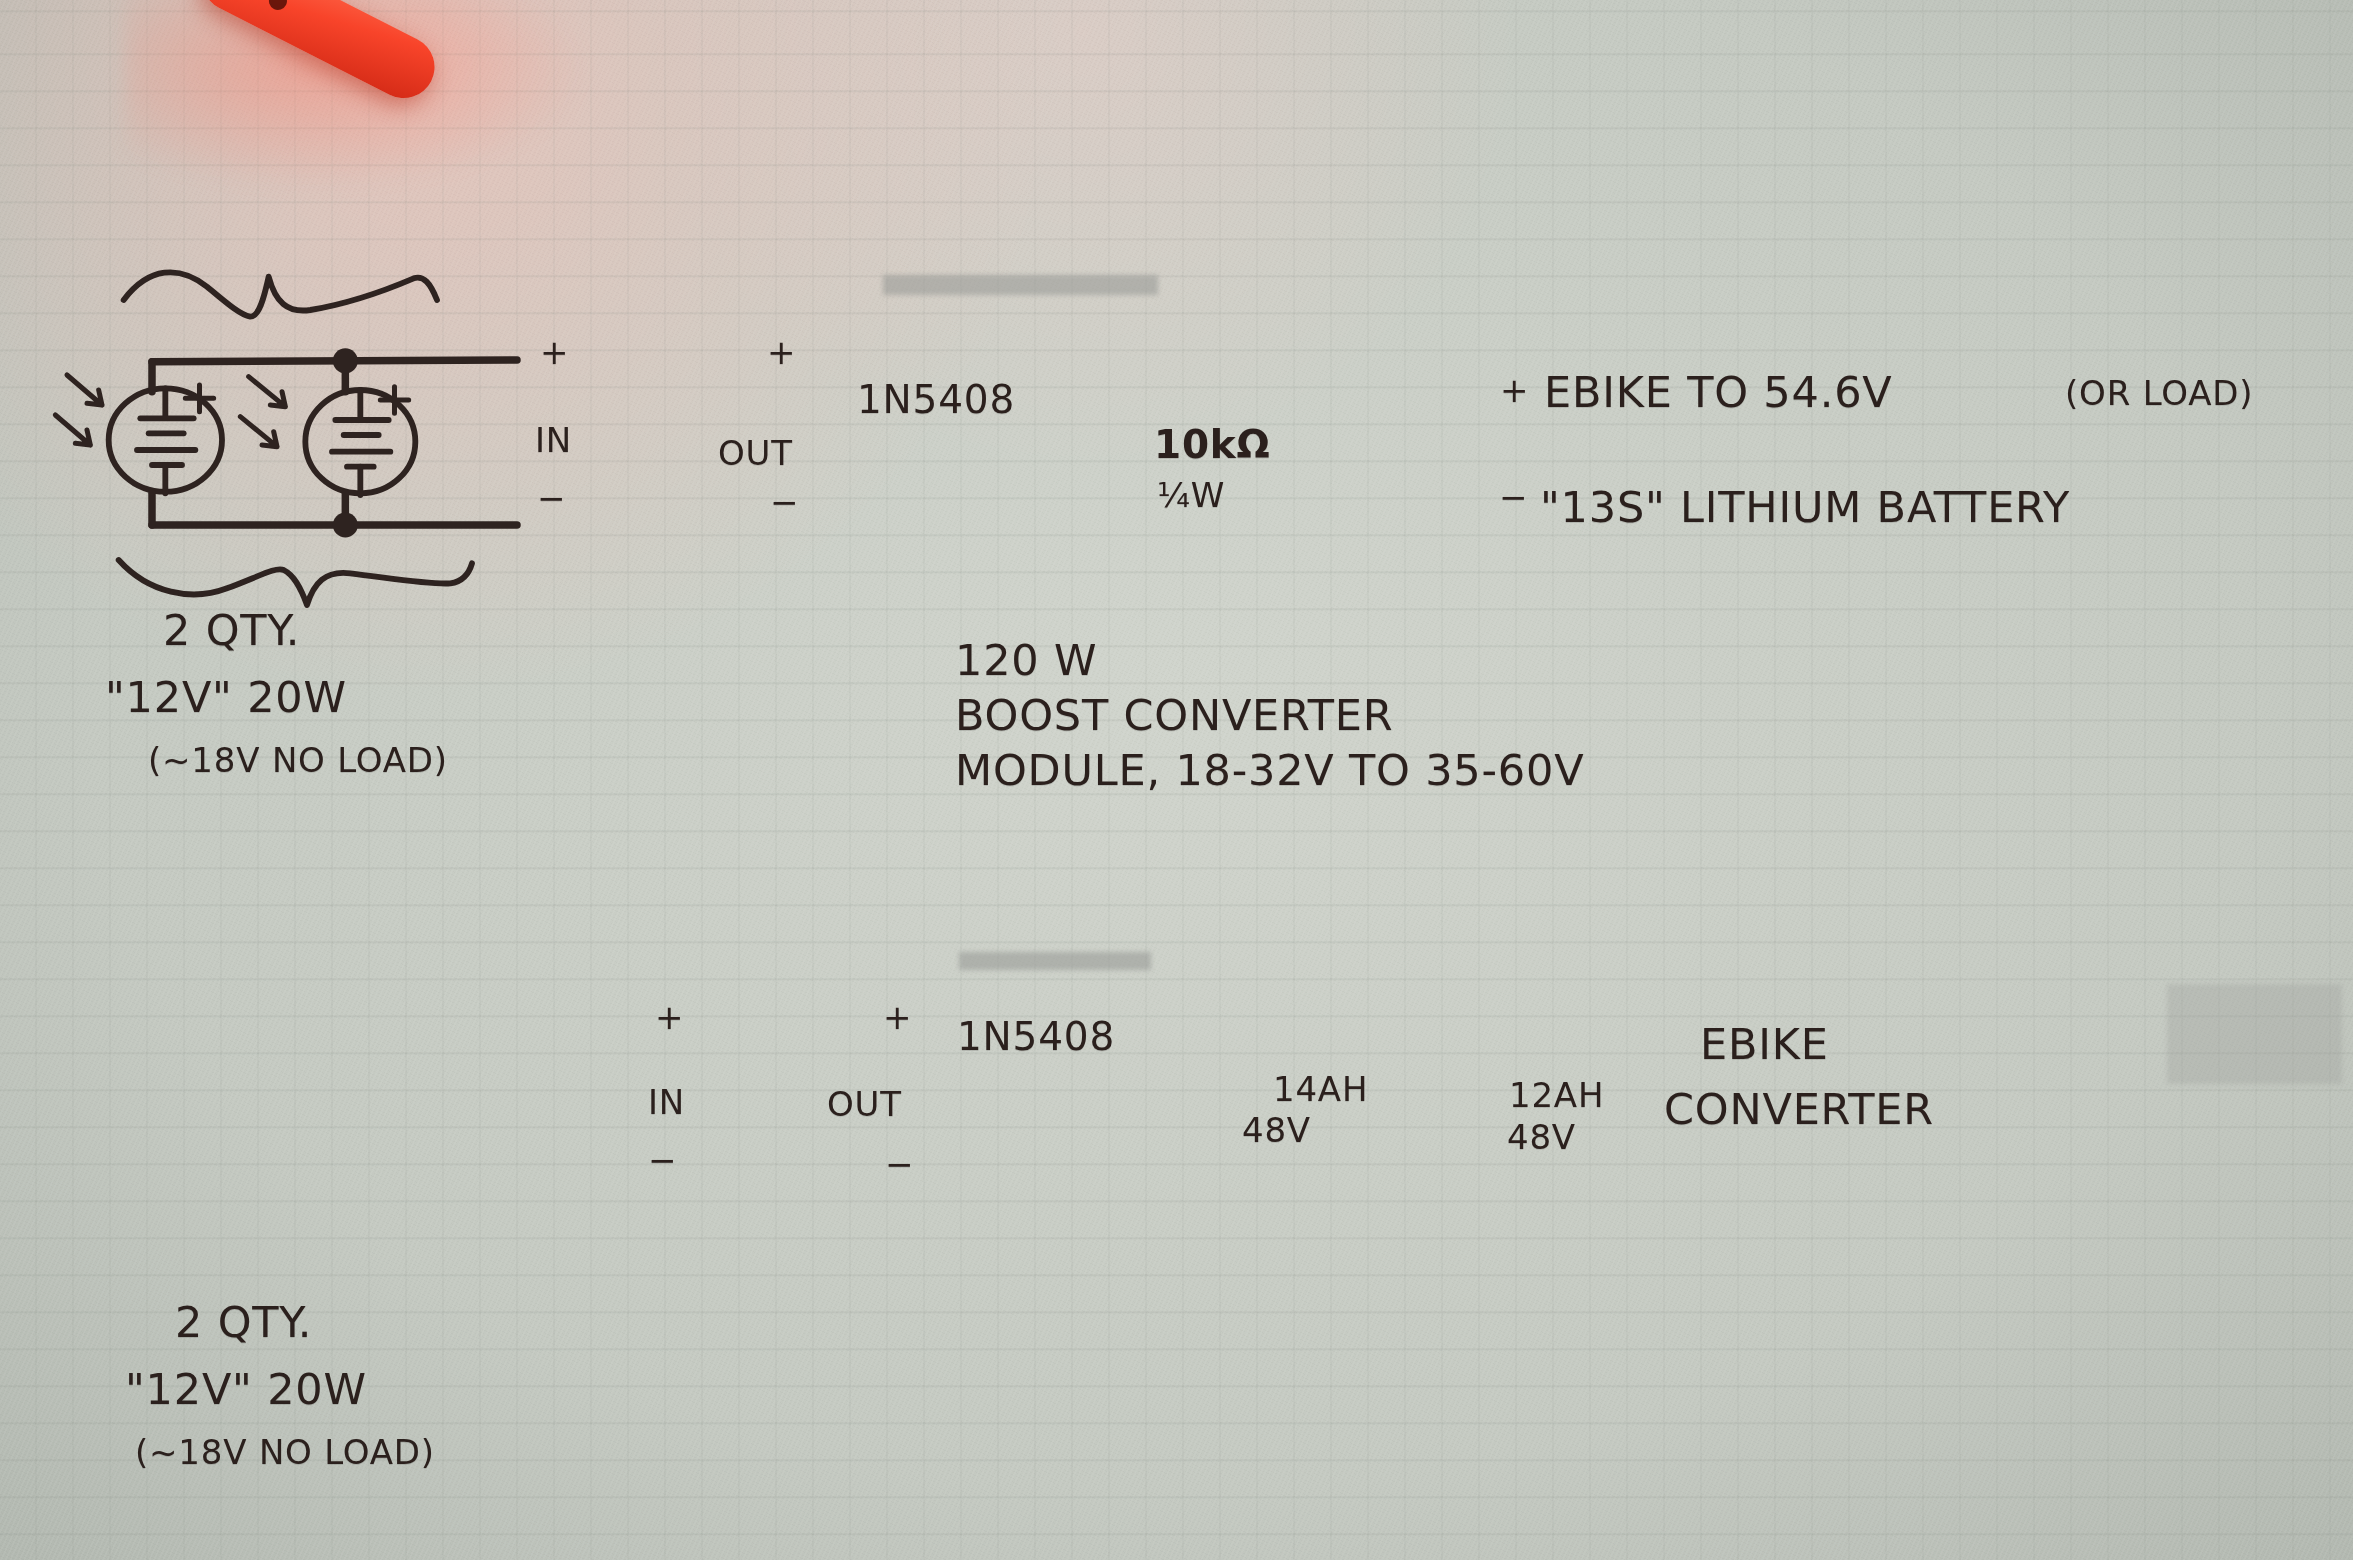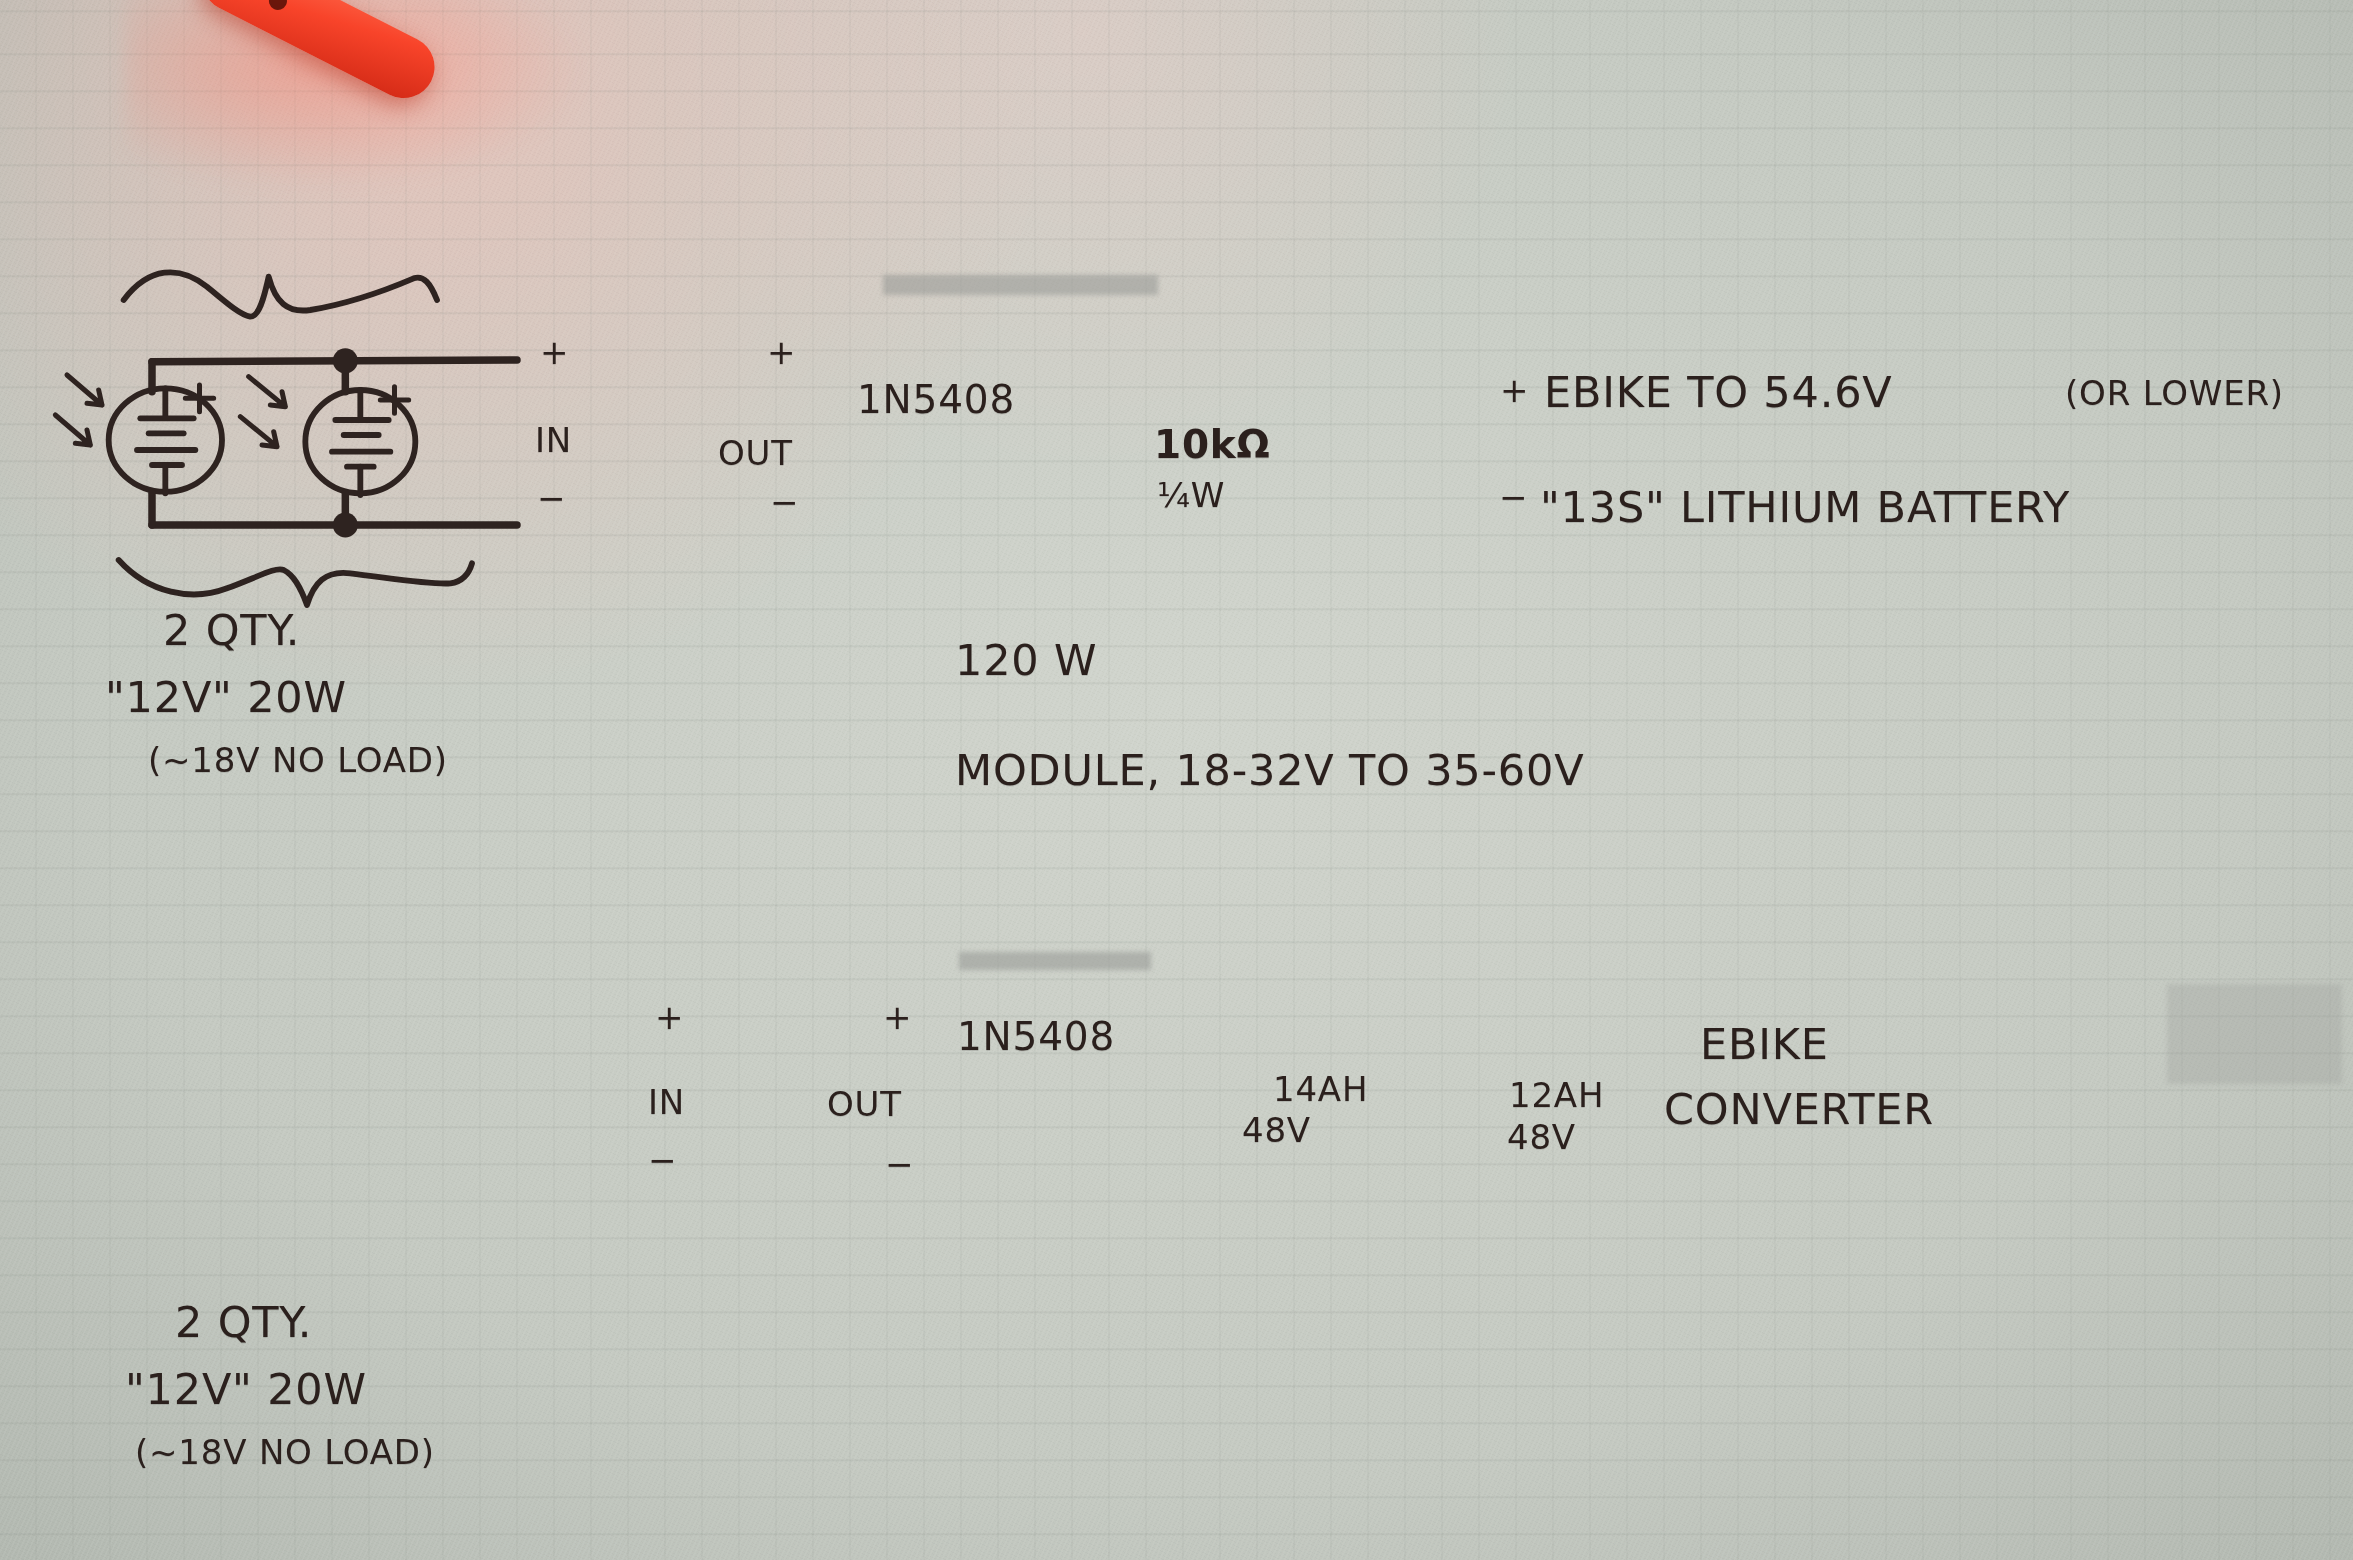--- a/index.html
+++ b/index.html
@@ -304,30 +304,31 @@
   
   <div class="hand lg" style="left:1154px;top:422px;font-weight:bold;">10kΩ</div>
   <div class="hand md" style="left:1157px;top:475px;">¼W</div>
 
   
   <div class="hand md" style="left:1500px;top:370px;">+</div>
   <div class="hand md" style="left:1499px;top:477px;">−</div>
 
   
   <div class="hand xl" style="left:1544px;top:367px;">EBIKE TO 54.6V</div>
-  <div class="hand md" style="left:2065px;top:373px;">(OR LOWER)</div>
+  <div class="hand md" style="left:2065px;top:373px;">(OR LOAD)</div>
   <div class="hand xl" style="left:1540px;top:482px;">"13S" LITHIUM BATTERY</div>
 
   
   <div class="hand xl" style="left:163px;top:605px;">2 QTY.</div>
   <div class="hand xl" style="left:105px;top:672px;">"12V" 20W</div>
   <div class="hand md" style="left:148px;top:740px;">(~18V NO LOAD)</div>
 
   
   <div class="hand xl" style="left:955px;top:635px;">120 W</div>
+  <div class="hand xl" style="left:955px;top:690px;">BOOST CONVERTER</div>
   <div class="hand xl" style="left:955px;top:745px;">MODULE, 18-32V TO 35-60V</div>
 
   
   <div class="hand md" style="left:655px;top:997px;">+</div>
   <div class="hand md" style="left:883px;top:997px;">+</div>
   <div class="hand md" style="left:648px;top:1082px;">IN</div>
   <div class="hand md" style="left:827px;top:1084px;">OUT</div>
   <div class="hand md" style="left:648px;top:1140px;">−</div>
   <div class="hand md" style="left:885px;top:1144px;">−</div>
 

